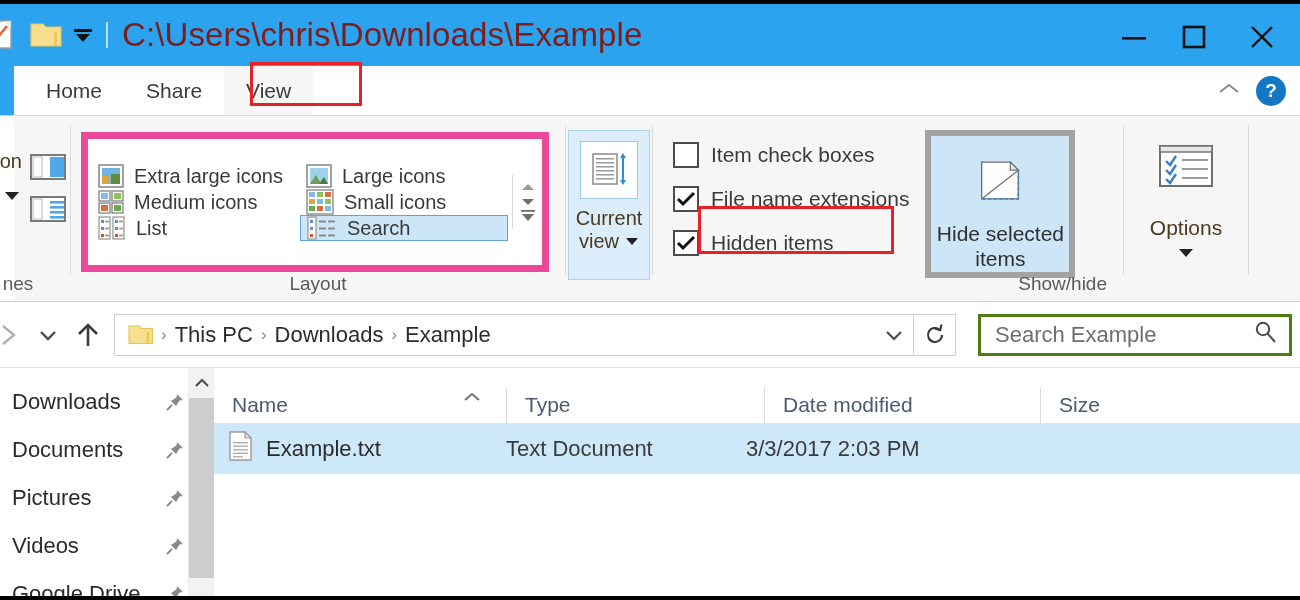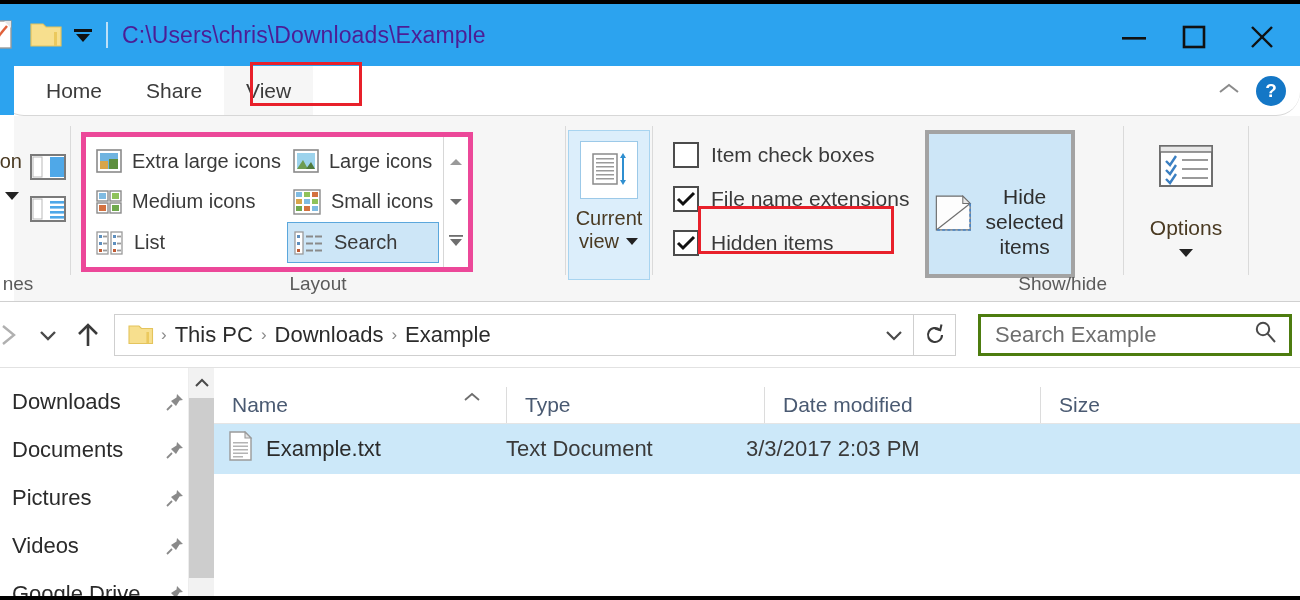--- a/index.html
+++ b/index.html
@@ -39,41 +39,41 @@
   }
   .qat-chev {
     width: 34px; height: 34px;
     display: flex; align-items: center; justify-content: center;
     margin-left: 2px;
   }
   .qat-sep {
     width: 2px; height: 26px; background: #BDE0F8; margin: 0 14px 0 6px;
   }
   .title-text {
-    color: #4c1d95;
-    font-size: 23px;
+    color: #7f1d1d;
+    font-size: 33px;
     letter-spacing: 0.1px;
     white-space: nowrap;
   }
   .wincontrols {
     position: absolute; right: 0; top: 0; height: 66px;
     display: flex; align-items: stretch;
   }
   .wcbtn {
     width: 60px; display: flex; align-items: center; justify-content: center;
   }
   .wcbtn:last-child { width: 76px; }
 
   
   .tabstrip {
     position: relative;
     height: 50px;
     background: #FFFFFF;
     border-bottom: 1px solid #D7D7D7;
-    display: flex; align-items: stretch; border-radius: 24px;
+    display: flex; align-items: stretch;
   }
   .tab-leftstub {
     width: 14px; background: #2CA3EF;
   }
   .tab {
     display: flex; align-items: center; justify-content: center;
     padding: 0 22px;
     font-size: 21px;
     color: #3B3B3B;
     position: relative;
@@ -146,24 +146,25 @@
   .panes-col-right {
     display: flex; flex-direction: column; gap: 16px;
     padding-top: 30px; padding-left: 8px;
   }
   .pane-icon { width: 36px; height: 26px; }
 
   
   .layout-group { width: 494px; }
   .gallery {
     margin: 8px 0 0 10px;
-    width: 392px; height: 140px;
-    border: 5px solid #ec4899;
+    width: 468px; height: 140px;
+    border: 7px solid #ec4899;
     background: #FFFFFF;
     display: flex;
+    align-items: center;
   }
   .gallery-items {
     flex: 1;
     display: grid;
     grid-template-columns: 1fr 1fr;
     grid-template-rows: 1fr 1fr 1fr;
     padding: 4px;
     gap: 0px;
   }
   .gitem {
@@ -224,22 +225,22 @@
     width: 26px; height: 26px;
     border: 2px solid #4C4C4C;
     background: #FFFFFF;
     display: flex; align-items: center; justify-content: center;
     flex: 0 0 auto;
   }
   .hide-sel-btn {
     width: 150px; height: 148px;
     margin: 6px 0 0 10px;
     background: #CDE6F7;
-    border: 4px solid #a3a3a3;
-    display: flex; flex-direction: row;
+    border: 6px solid #a3a3a3;
+    display: flex; flex-direction: column;
     align-items: center; justify-content: flex-start;
     padding-top: 23px;
   }
   .hide-sel-label {
     margin-top: 14px;
     font-size: 21px; color: #2F2F2F; text-align: center; line-height: 1.18;
   }
   .showhide-inner { display: flex; align-items: flex-start; }
   .hidden-redbox {
     position: absolute;

